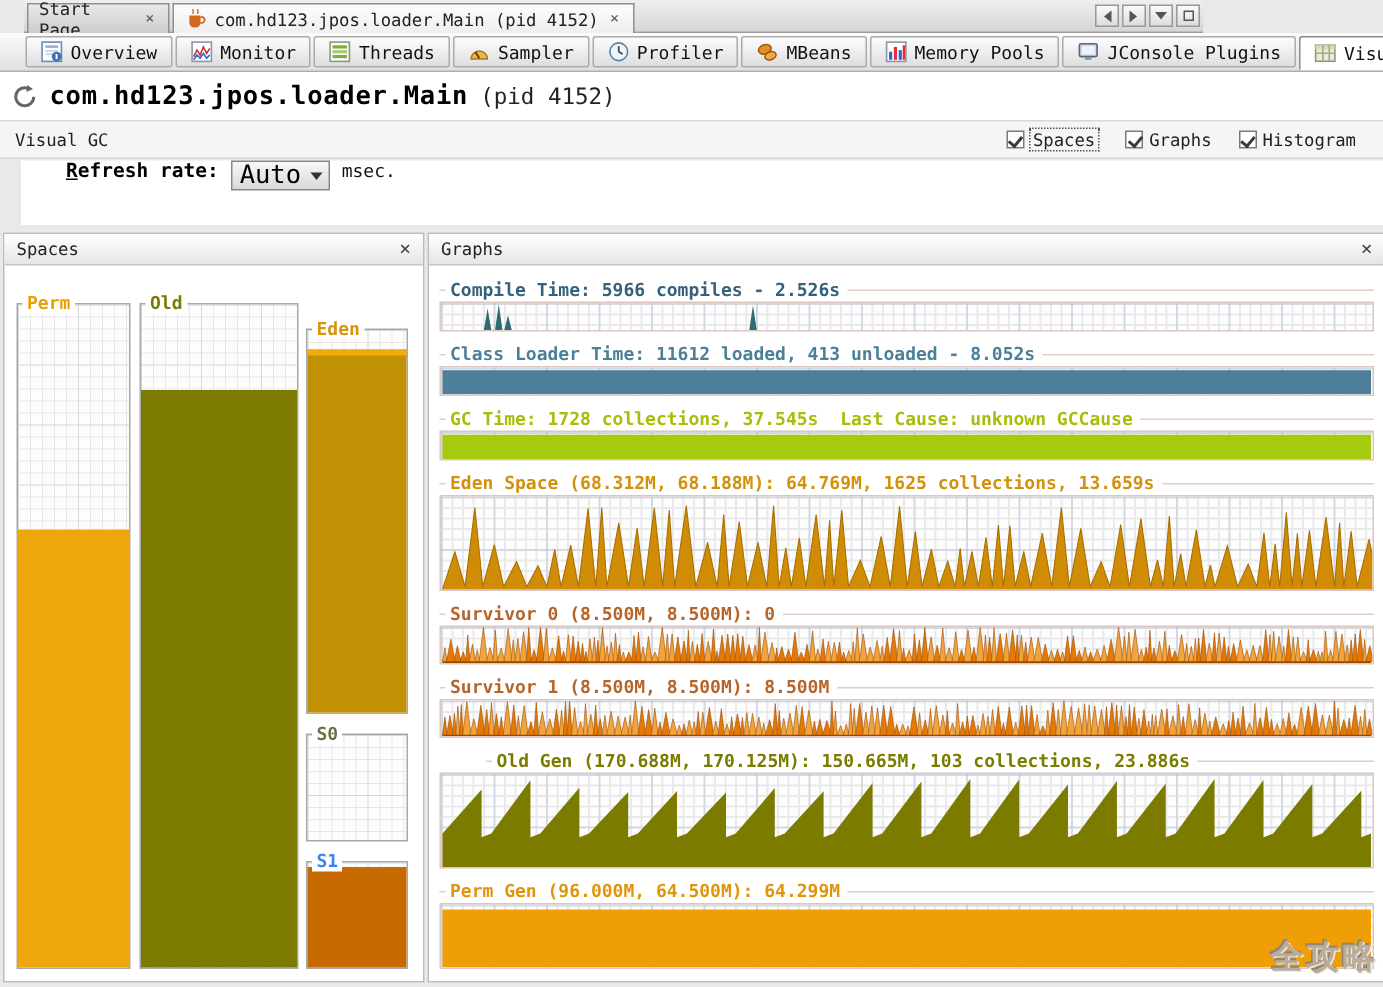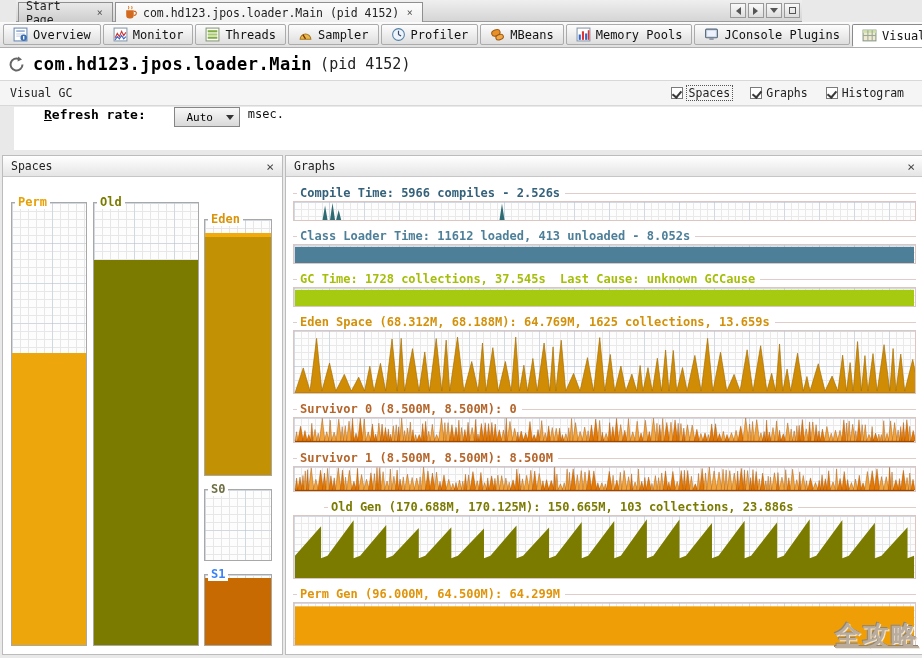--- a/index.html
+++ b/index.html
@@ -21,21 +21,21 @@
     display:flex; align-items:center; justify-content:center; }
   .tri { width:0; height:0; }
   .tri.left  { border:4px solid transparent; border-right:5px solid #555; margin-left:-3px; }
   .tri.right { border:4px solid transparent; border-left:5px solid #555; margin-right:-3px; }
   .tri.down  { border:4px solid transparent; border-top:5px solid #555; margin-bottom:-3px; }
   .sq { width:7px; height:7px; border:1px solid #555; }
 
   
   .toolbar { position:absolute; left:0; top:22px; width:922px; height:26px;
     background:linear-gradient(#fbfbfb,#e0e0e0); border-bottom:1px solid #aeaeae;
-    display:flex; align-items:stretch; padding-left:2px; }
+    display:flex; align-items:stretch; padding-left:16px; }
   .tb-btn { display:flex; align-items:center; gap:5px; padding:0 9px; margin:2px 1px;
     font-size:12px; color:#111; border:1px solid #ababab; border-radius:2px;
     background:linear-gradient(#fdfdfd,#dedede); white-space:nowrap; }
   .tb-btn.tb-active { background:#ffffff; border-color:#8a8a8a; margin-bottom:0;
     border-bottom:1px solid #fff; box-shadow:inset 0 1px 0 #fff; }
   .ico { width:15px; height:15px; display:inline-block; flex:none; }
   .ico svg { width:100%; height:100%; display:block; }
 
   
   .app-header { position:absolute; left:0; top:48px; width:922px; height:32px; background:#fff;
@@ -54,23 +54,23 @@
   .cb-box { width:12px; height:12px; background:#fff; border:1px solid #7a7a7a; position:relative; }
   .cb-box::after { content:""; position:absolute; left:2.5px; top:0.5px; width:4px; height:7px;
     border:solid #3a3a3a; border-width:0 2px 2px 0; transform:rotate(40deg); }
   .cb-label.focused { outline:1px dotted #555; padding:0 2px; }
 
   
   .refresh-row { position:absolute; left:14px; top:107px; width:922px; height:43px; background:#fff;
     display:flex; align-items:flex-start; padding-left:30px; }
   .refresh-label { font-size:13px; font-weight:bold; color:#000; }
   .refresh-label::first-letter { text-decoration:underline; }
-  .combo { width:66px; height:20px; margin-left:28px; border:1px solid #858585;
+  .combo { width:66px; height:20px; margin-left:8px; border:1px solid #858585;
     background:linear-gradient(#f8f8f8,#d9d9d9); display:flex; align-items:center;
-    font-size:11px; padding:0 5px; gap:6px; }
+    font-size:17px; padding:0 5px; gap:6px; }
   .combo-value { flex:1; text-align:center; }
   .combo-arrow { width:0; height:0; border:4px solid transparent; border-top:5px solid #333; margin-bottom:-4px; }
   .refresh-unit { font-size:12px; margin-left:8px; color:#111; }
 
   
   .main { position:absolute; left:0; top:150px; width:922px; height:508px; background:#e9e9e9; }
   .panel { position:absolute; top:5px; bottom:3px; background:#fff; border:1px solid #bcbcbc; }
   .panel.spaces { left:2px; width:281px; }
   .panel.graphs { left:285px; width:639px; }
   .panel-header { height:21px; background:linear-gradient(#ffffff,#e5e5e5);
@@ -111,23 +111,23 @@
   .graph-box { position:relative; border:1px solid #dcc6c2; overflow:hidden;
     background-color:#fdfdfd;
     background-image:
       linear-gradient(to right, rgba(130,160,200,0.22) 1px, transparent 1px),
       linear-gradient(to bottom, rgba(130,160,200,0.22) 1px, transparent 1px),
       linear-gradient(to right, #e9e9e9 1px, transparent 1px),
       linear-gradient(to bottom, #e9e9e9 1px, transparent 1px);
     background-size:35px 35px, 35px 35px, 7px 7px, 7px 7px; }
   .graph-box svg { position:absolute; left:0; top:0; }
 
-  .watermark { position:absolute; right:3px; bottom:5px; font-size:26px; font-weight:bold;
+  .watermark { position:absolute; right:3px; bottom:5px; font-size:22px; font-weight:bold;
     color:#b9ac9c; letter-spacing:2px; z-index:9;
-    text-shadow:1px 1px 0 #efe8dc, -1px -1px 0 #8f8576;text-decoration:underline; }
+    text-shadow:1px 1px 0 #efe8dc, -1px -1px 0 #8f8576; }
 </style>
 </head>
 <body>
 
 <div class="app">
 
   <div class="titlebar">
     <div class="doc-tab inactive">
       <span>Start Page</span>
       <span class="tab-close"></span>

